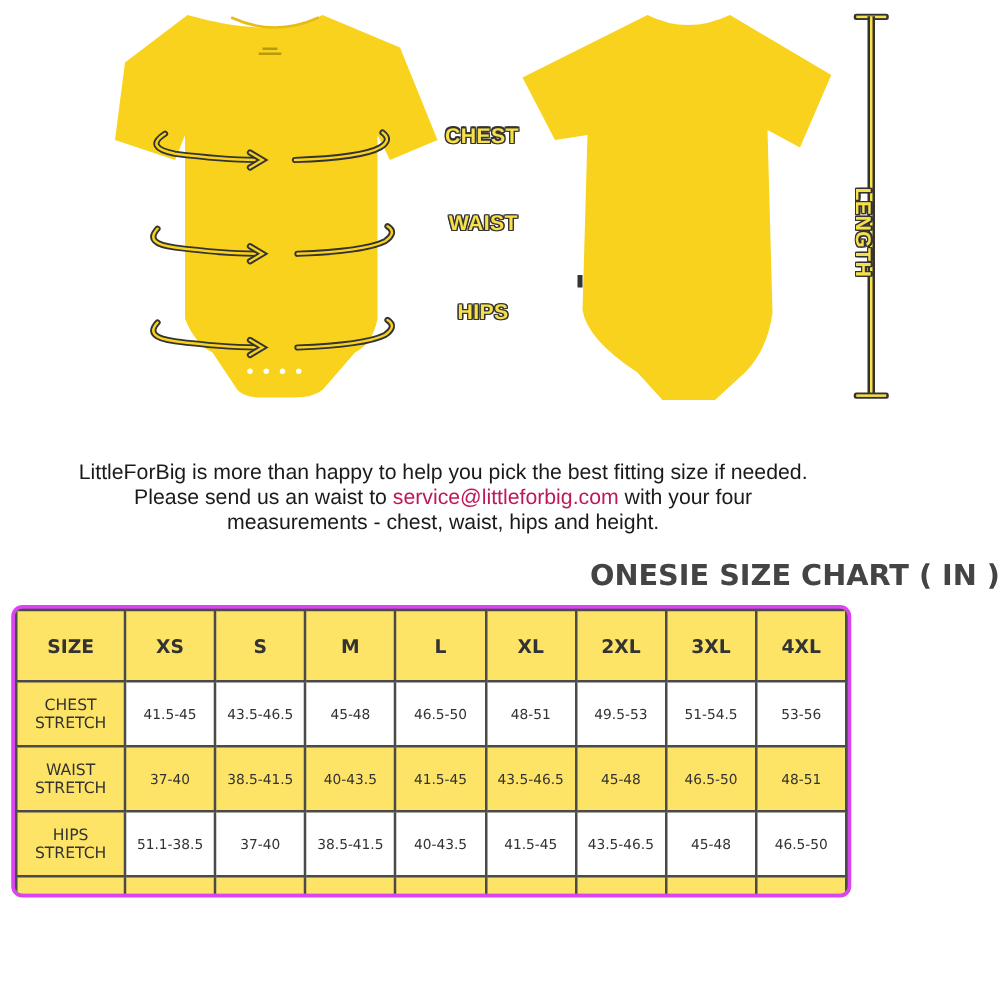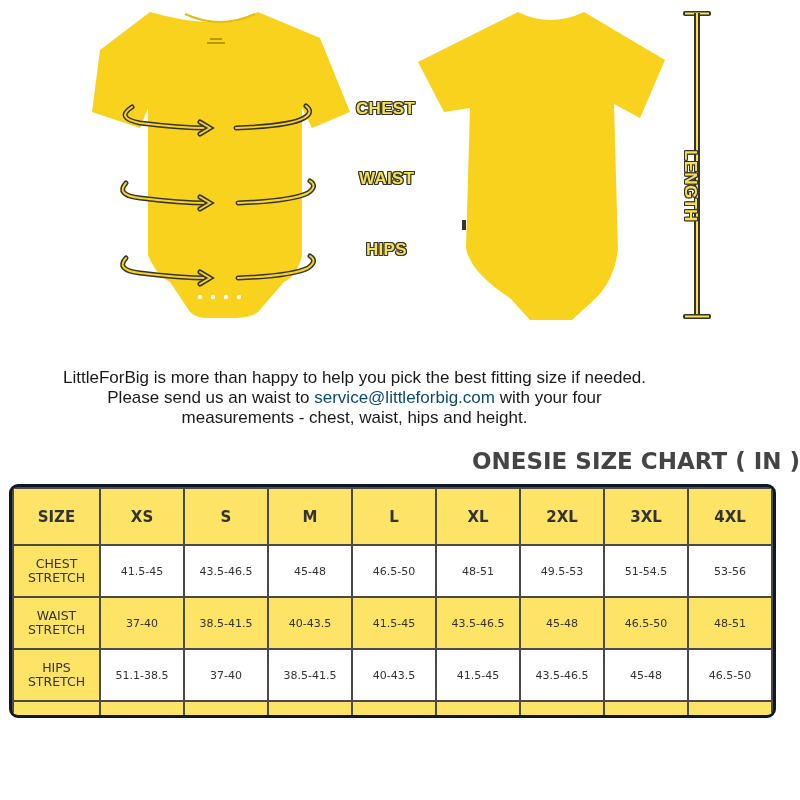--- a/index.html
+++ b/index.html
@@ -28,31 +28,31 @@
     writing-mode: vertical-rl;
     font-size: 17px;
   }
 
   .help-text {
     position: absolute; left: 0; top: 368px; width: 709px;
     text-align: center;
     font-family: "Liberation Sans", sans-serif;
     font-size: 17px; line-height: 20px; color: #1a1a1a;
   }
-  .help-text .email { color: #0c4a6e; }
+  .help-text .email { color: #be185d; }
 
   .chart-title {
     position: absolute; left: 0; top: 448px; width: 800px; text-align: right;
     font-family: "DejaVu Sans", sans-serif; font-weight: bold;
     font-size: 23px; color: #444; letter-spacing: 0px;
   }
 
   .size-table-wrap {
-    position: absolute; left: 9px; top: 484px; width: 767px; height: 234px;
-    border: 3px solid #0f172a; border-radius: 9px; overflow: hidden;
+    position: absolute; left: 9px; top: 484px; width: 672px; height: 234px;
+    border: 3px solid #d946ef; border-radius: 9px; overflow: hidden;
     background: #4a4a4a;
   }
   table.size-table {
     width: 100%; height: 100%;
     border-collapse: collapse; table-layout: fixed;
   }
   table.size-table td, table.size-table th {
     border: 2px solid #4a4a4a;
     text-align: center; vertical-align: middle;
     font-family: "DejaVu Sans", sans-serif;

